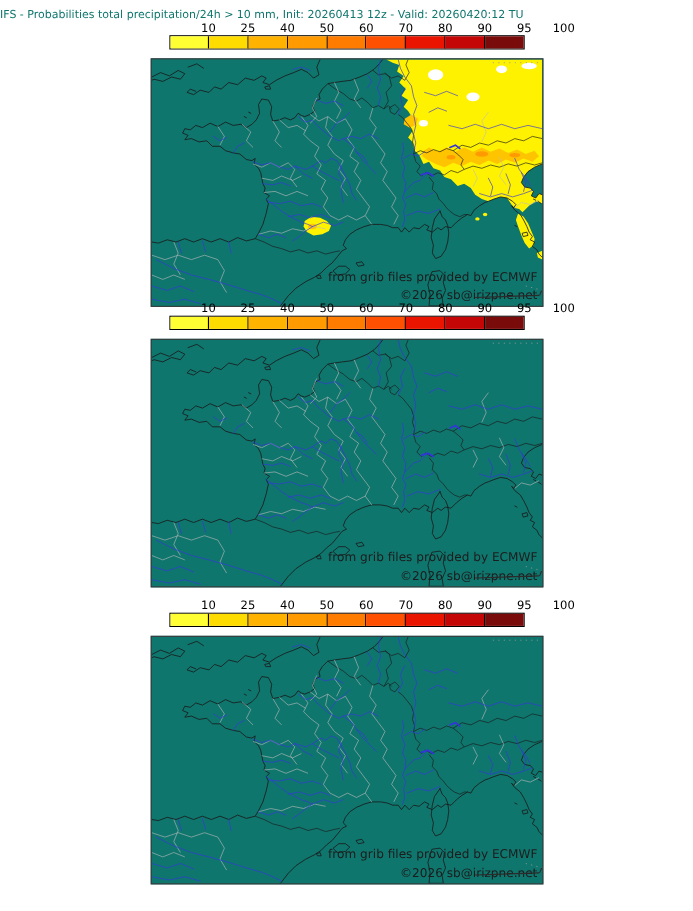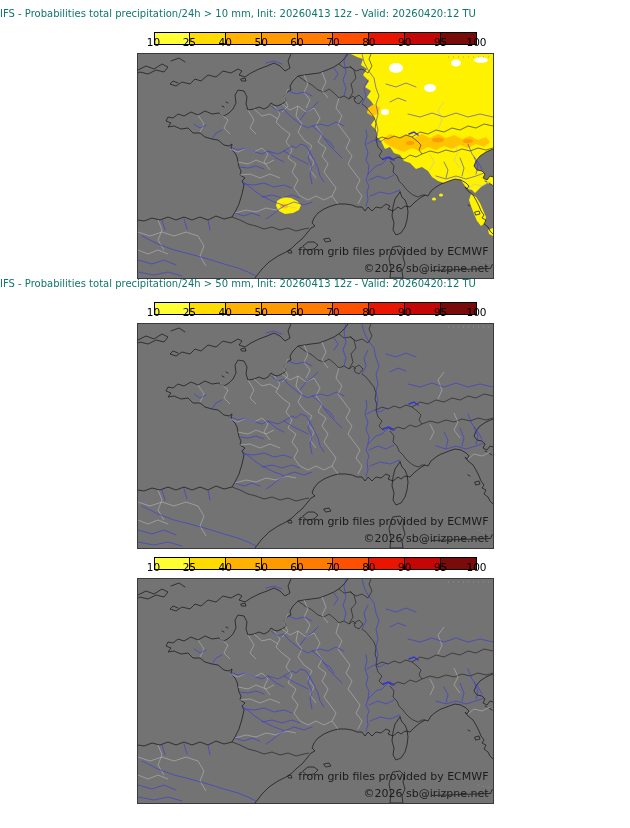--- a/index.html
+++ b/index.html
@@ -2,25 +2,25 @@
 <html style="--coast: #1a1a1a; --admin: #bdbdbd; --river: #3535dd; --plow: #fff200; --pmid: #ffc400; --phigh: #ff9a00;"><head>
 <meta charset="utf-8">
 <style>
   html,body{margin:0;padding:0;background:#fff;}
   body{width:630px;font-family:"DejaVu Sans","Liberation Sans",sans-serif;color:#000;}
   .page{width:630px;padding-top:6px;}
   .panel{height:270px;position:relative;}
   .panel-title{font-size:10px;line-height:15px;text-align:left;white-space:nowrap;color:#0f766e;}
   .cbar-wrap{width:323px;margin:0 auto;position:relative;}
   .cbar-ticks{position:relative;height:11px;font-size:10.5px;line-height:11px;}
-  .cbar-tick{position:absolute;transform:translateX(-50%);top:16px;color:#000;}
+  .cbar-tick{position:absolute;transform:translateX(-50%);top:0;color:#000;margin-left:36px;}
   .cbar-bar{height:11px;border:1px solid #000;display:flex;}
   .cbar-seg{flex:1 1 0;border-right:1px solid #000;}
   .cbar-seg:last-child{border-right:none;}
-  .map-wrap{width:355px;height:224px;margin:8px auto 0;border:1px solid #3a3a3a;position:relative;background:#737373;}
+  .map-wrap{width:355px;height:224px;margin:8px auto 0;border:1px solid #3a3a3a;position:relative;background:#0f766e;}
   .map-wrap svg{display:block;width:355px;height:224px;}
   .map-attrib{position:absolute;right:4px;bottom:20px;font-size:11px;line-height:12px;color:#1c1c1c;}
   .map-copy{position:absolute;right:4px;bottom:3px;font-size:11px;line-height:12px;color:#1c1c1c;}
   .overlap-line{position:absolute;right:-1px;top:6px;width:58px;height:1px;background:#2b2b2b;transform:rotate(-2deg);}
   .overlap-line:after{content:"";position:absolute;right:-2px;top:-4px;width:1px;height:5px;background:#2b2b2b;transform:rotate(25deg);}
   .coast{stroke:var(--coast,#1a1a1a);stroke-width:.75;fill:none;stroke-linejoin:round;stroke-linecap:round;}
   .border{stroke:var(--coast,#1a1a1a);stroke-width:.6;fill:none;stroke-linejoin:round;}
   .admin{stroke:var(--admin,#bdbdbd);stroke-width:.55;fill:none;stroke-linejoin:round;}
   .river{stroke:var(--river,#3535dd);stroke-width:.6;fill:none;stroke-linejoin:round;stroke-linecap:round;}
   .lake{stroke:var(--river,#3535dd);stroke-width:1.5;fill:none;stroke-linecap:round;}
@@ -196,21 +196,20 @@
       <svg viewBox="0 0 355 224">
         <use href="#ov10"></use>
         <use href="#basemap"></use>
       </svg>
       <div class="map-attrib">from grib files provided by ECMWF</div>
       <div class="map-copy"><span>©2026 sb@irizpne.net</span><span class="overlap-line"></span></div>
     </div>
   </section>
 
   <section class="panel">
-    <div class="panel-title">IFS - Probabilities total precipitation/24h &gt; 50 mm, Init: 20260413 12z - Valid: 20260420:12 TU</div>
     <div class="cbar-wrap">
       <div class="cbar-ticks">
           <span class="cbar-tick" style="left: 0%;">10</span>
           <span class="cbar-tick" style="left: 11.1111%;">25</span>
           <span class="cbar-tick" style="left: 22.2222%;">40</span>
           <span class="cbar-tick" style="left: 33.3333%;">50</span>
           <span class="cbar-tick" style="left: 44.4444%;">60</span>
           <span class="cbar-tick" style="left: 55.5556%;">70</span>
           <span class="cbar-tick" style="left: 66.6667%;">80</span>
           <span class="cbar-tick" style="left: 77.7778%;">90</span>

